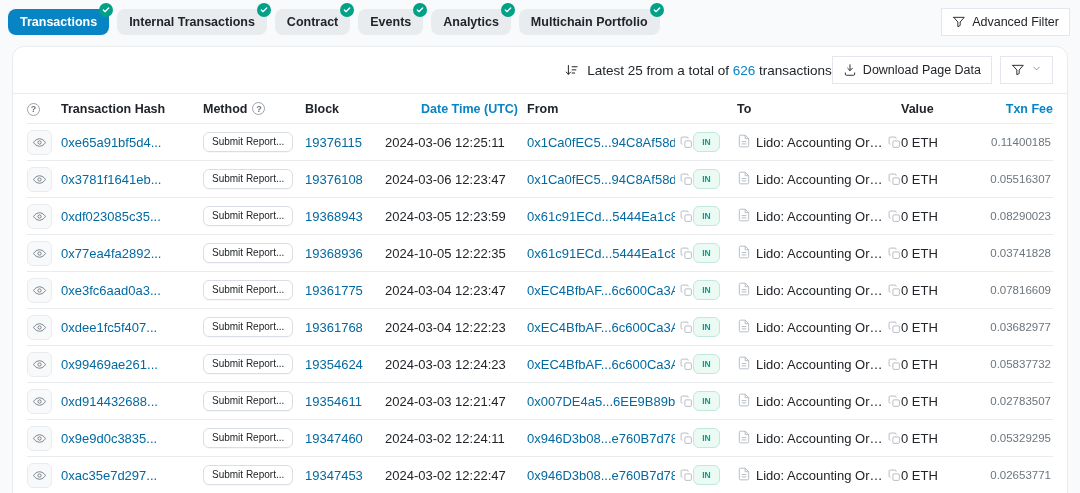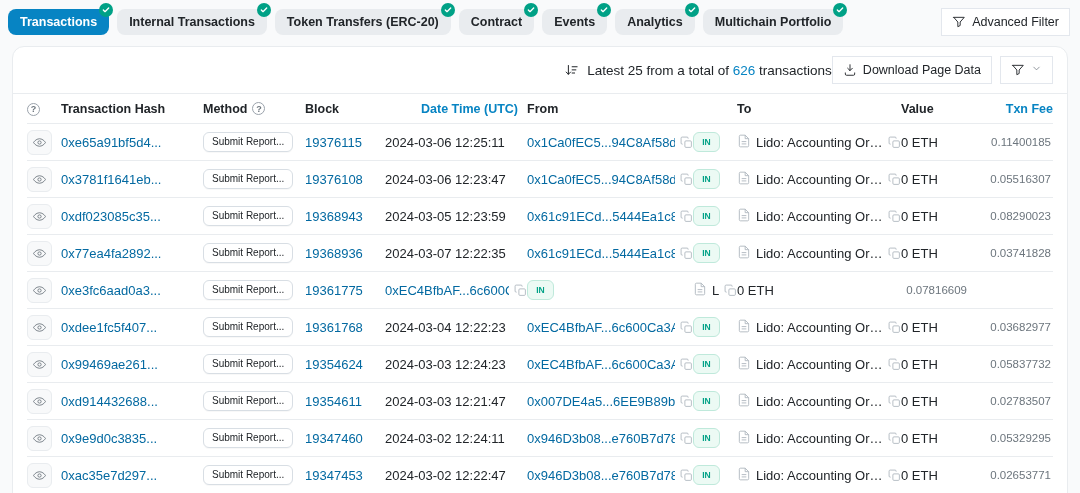--- a/index.html
+++ b/index.html
@@ -76,28 +76,20 @@
 
   <button class="tab">
     <span class="tab-label">Internal Transactions</span>
     <span class="tab-badge" hidden="">
       <svg viewBox="0 0 24 24">
             <polyline points="20 6 9 17 4 12" fill="none" stroke="#fff" stroke-width="4" stroke-linecap="round" stroke-linejoin="round"></polyline>
           </svg>
     </span>
   </button>
 
-  <button class="tab">
-    <span class="tab-label">Token Transfers (ERC-20)</span>
-    <span class="tab-badge" hidden="">
-      <svg viewBox="0 0 24 24">
-            <polyline points="20 6 9 17 4 12" fill="none" stroke="#fff" stroke-width="4" stroke-linecap="round" stroke-linejoin="round"></polyline>
-          </svg>
-    </span>
-  </button>
 
   <button class="tab">
     <span class="tab-label">Contract</span>
     <span class="tab-badge">
       <svg viewBox="0 0 24 24">
             <polyline points="20 6 9 17 4 12" fill="none" stroke="#fff" stroke-width="4" stroke-linecap="round" stroke-linejoin="round"></polyline>
           </svg>
     </span>
   </button>
 
@@ -324,21 +316,21 @@
             <button class="eye-btn">
       <svg viewBox="0 0 24 24">
                 <path d="M1 12s4-7 11-7 11 7 11 7-4 7-11 7S1 12 1 12z"></path>
                 <circle cx="12" cy="12" r="3"></circle>
               </svg>
     </button>
           </div>
     <div><a class="link" href="#">0x77ea4fa2892...</a></div>
     <div><button class="method-btn">Submit Report...</button></div>
     <div><a class="link" href="#">19368936</a></div>
-    <div class="td-date">2024-03-07 12:22:35</div>
+    <div class="td-date">2024-10-05 12:22:35</div>
     <div class="td-from">
       <a class="link" href="#">0x61c91ECd...5444Ea1c8</a>
       <button class="copy-btn">
         <svg viewBox="0 0 24 24">
                 <rect x="9" y="9" width="12" height="12" rx="2"></rect>
                 <path d="M5 15H4a2 2 0 0 1-2-2V4a2 2 0 0 1 2-2h9a2 2 0 0 1 2 2v1"></path>
               </svg>
       </button>
     </div>
     <div><span class="badge-in">IN</span></div>
@@ -368,20 +360,21 @@
             <button class="eye-btn">
       <svg viewBox="0 0 24 24">
                 <path d="M1 12s4-7 11-7 11 7 11 7-4 7-11 7S1 12 1 12z"></path>
                 <circle cx="12" cy="12" r="3"></circle>
               </svg>
     </button>
           </div>
     <div><a class="link" href="#">0xe3fc6aad0a3...</a></div>
     <div><button class="method-btn">Submit Report...</button></div>
     <div><a class="link" href="#">19361775</a></div>
+    <div class="td-date">2024-03-04 12:23:47</div>
     <div class="td-from">
       <a class="link" href="#">0xEC4BfbAF...6c600Ca3A</a>
       <button class="copy-btn">
         <svg viewBox="0 0 24 24">
                 <rect x="9" y="9" width="12" height="12" rx="2"></rect>
                 <path d="M5 15H4a2 2 0 0 1-2-2V4a2 2 0 0 1 2-2h9a2 2 0 0 1 2 2v1"></path>
               </svg>
       </button>
     </div>
     <div><span class="badge-in">IN</span></div>

